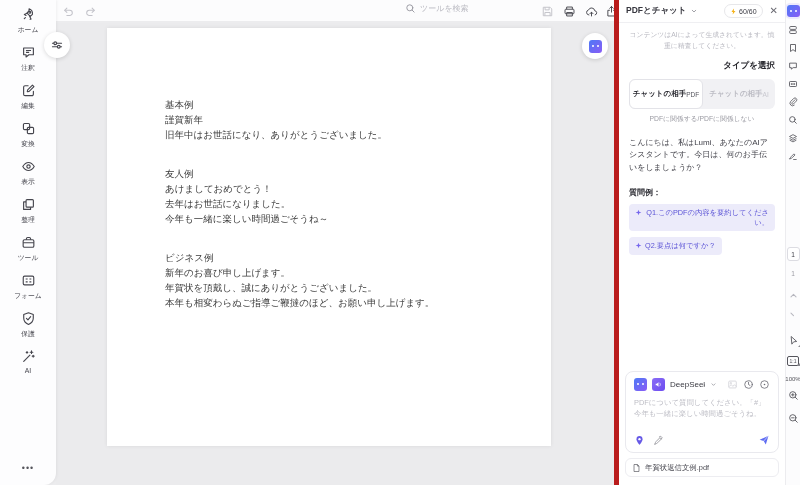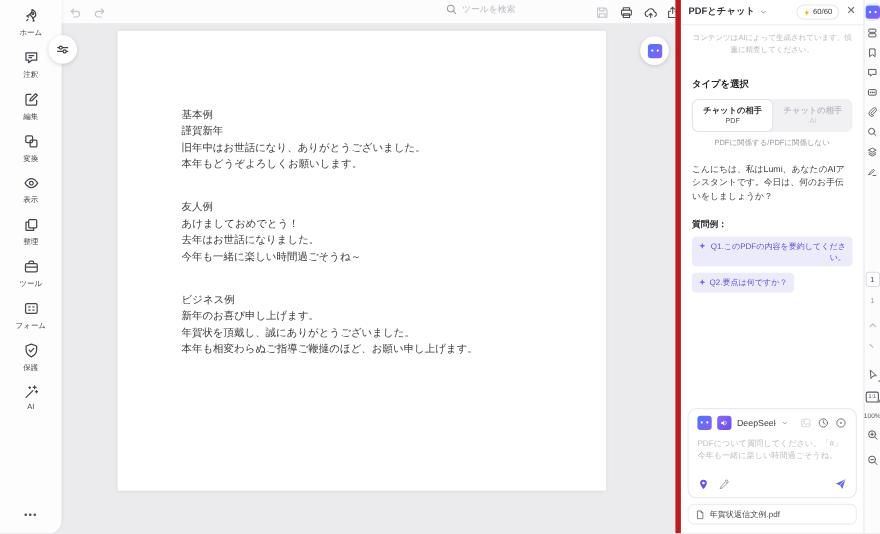--- a/index.html
+++ b/index.html
@@ -34,23 +34,23 @@
 
   
   .chat { position:absolute; left:614px; top:0; width:171px; height:485px; background:#fff; border-left:5px solid #b91c1c; z-index:2; }
   .chat-head { height:23px; border-bottom:1px solid #efeff2; display:flex; align-items:center; padding:0 7px; gap:3px; }
   .chat-title { font-size:8.5px; color:#36363e; font-weight:bold; }
   .chev { color:#8a8a92; }
   .quota { margin-left:auto; display:flex; align-items:center; gap:2px; border:1px solid #e7e7ea; border-radius:8px; height:14px; padding:0 5px; font-size:7px; color:#3a3a42; background:#fff; cursor:pointer; }
   .chat-close { font-size:10px; color:#6a6a72; margin-left:4px; cursor:pointer; line-height:1; }
   .chat-body { padding:7px 10px 0; }
   .disclaimer { font-size:6.8px; color:#b8b8c0; text-align:center; line-height:1.55; }
-  .type-head { margin-top:20px; text-align:left; font-size:8.5px; font-weight:bold; color:#222228; }
+  .type-head { margin-top:9px; text-align:right; font-size:8.5px; font-weight:bold; color:#222228; }
   .seg { margin-top:7px; display:flex; background:#f1f1f4; border-radius:6px; }
-  .seg-cell { flex:1; height:30px; display:flex; flex-direction:column; align-items:center; justify-content:center; cursor:pointer; border-radius:6px; }
+  .seg-cell { flex:1; height:30px; display:flex; flex-direction:row; align-items:center; justify-content:center; cursor:pointer; border-radius:6px; }
   .seg-cell.active { background:#fff; border:1px solid #e3e3e8; }
   .seg-cell .t1 { font-size:7.5px; font-weight:bold; color:#2c2c33; }
   .seg-cell .t2 { font-size:6.5px; color:#56565e; margin-top:1px; }
   .seg-cell.inactive .t1 { color:#bcbcc4; }
   .seg-cell.inactive .t2 { color:#c8c8cf; }
   .seg-caption { margin-top:5px; text-align:center; font-size:6.8px; color:#9a9aa2; }
   .greeting { margin-top:13px; font-size:8px; color:#42424a; line-height:1.55; }
   .examples-label { margin-top:13px; font-size:8px; font-weight:bold; color:#2c2c33; }
   .q-pill { margin-top:6px; display:flex; align-items:flex-start; gap:3px; background:#ecebfa; border-radius:4px; padding:4px 6px; font-size:7.3px; color:#5a52d6; width:fit-content; max-width:100%; cursor:pointer; line-height:1.3;text-align:right; }
   .q-pill svg { flex:0 0 auto; margin-top:1px; }
@@ -232,21 +232,20 @@
   </div>
 
   <div class="doc-area"></div>
 
   <div class="page">
     <div class="doc-text">
       <div class="doc-sec">
         <div>基本例</div>
         <div>謹賀新年</div>
         <div>旧年中はお世話になり、ありがとうございました。</div>
-        <div>本年もどうぞよろしくお願いします。</div>
       </div>
       <div class="doc-sec">
         <div>友人例</div>
         <div>あけましておめでとう！</div>
         <div>去年はお世話になりました。</div>
         <div>今年も一緒に楽しい時間過ごそうね～</div>
       </div>
       <div class="doc-sec">
         <div>ビジネス例</div>
         <div>新年のお喜び申し上げます。</div>

